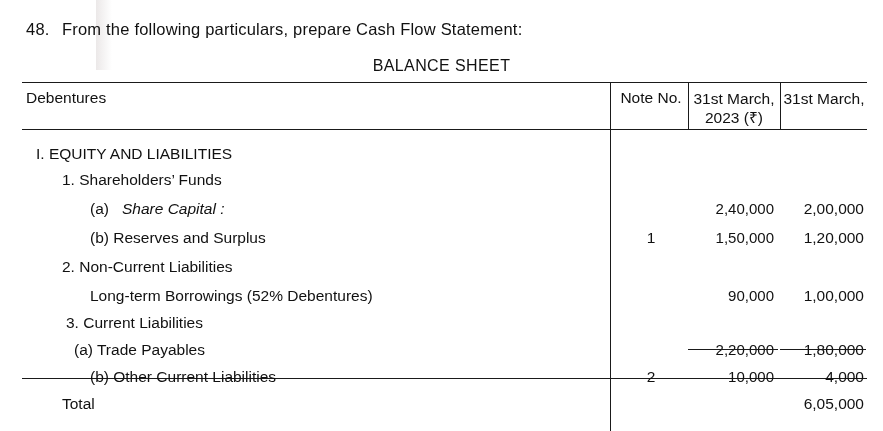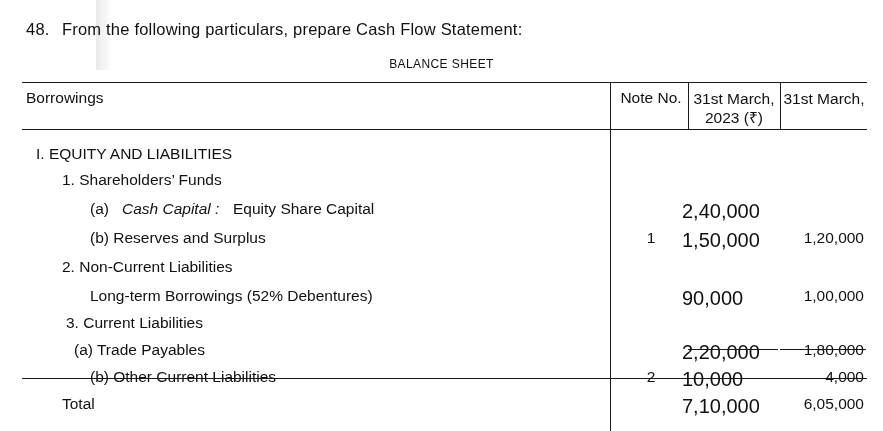--- a/index.html
+++ b/index.html
@@ -36,21 +36,21 @@
     width: 36px;
   }
 
   
   .bs-title {
     position: absolute;
     top: 57px;
     left: 0;
     width: 883px;
     text-align: center;
-    font-size: 12px;
+    font-size: 16px;
     letter-spacing: 0.4px;
   }
 
   
   .tbl {
     position: absolute;
     top: 82px;
     left: 22px;
     width: 845px;
     font-size: 15.5px;
@@ -131,21 +131,22 @@
     left: 596px;
     width: 66px;
     text-align: center;
     font-size: 15.5px;
   }
   .amt1 {
     position: absolute;
     top: 0;
     left: 660px;
     width: 92px;
-    font-size: 20px;
+    text-align: right;
+    font-size: 15px;
   }
   .amt2 {
     position: absolute;
     top: 0;
     left: 756px;
     width: 86px;
     text-align: right;
     font-size: 15.5px;
   }
 
@@ -197,21 +198,21 @@
   <div class="tbl">
 
     <div class="rule top"></div>
     <div class="rule head"></div>
     <div class="rule bottom"></div>
 
     <div class="vrule v1"></div>
     <div class="vrule v2"></div>
     <div class="vrule v3"></div>
 
-    <div class="hdr-particulars">Borrowings</div>
+    <div class="hdr-particulars">Debentures</div>
     <div class="hdr-note">Note No.</div>
     <div class="hdr-y1">
       <div>31st March,</div>
       <div>2023 (₹)</div>
     </div>
     <div class="hdr-y2">
       <div>31st March,</div>
     </div>
 
     <div class="row" style="top:63px">
@@ -223,24 +224,24 @@
 
     <div class="row" style="top:89px">
       <div class="lbl bold" style="left:40px">1.  Shareholders’ Funds</div>
       <div class="note"></div>
       <div class="amt1"></div>
       <div class="amt2"></div>
     </div>
 
     <div class="row" style="top:118px">
       <div class="lbl" style="left:68px">(a)</div>
-      <div class="lbl ital" style="left:100px">Cash Capital :</div>
-      <div class="lbl" style="left:211px">Equity Share Capital</div>
+      <div class="lbl ital" style="left:100px">Share Capital :</div>
       <div class="note"></div>
       <div class="amt1">2,40,000</div>
+      <div class="amt2">2,00,000</div>
     </div>
 
     <div class="row" style="top:147px">
       <div class="lbl" style="left:68px">(b)   Reserves and Surplus</div>
       <div class="note">1</div>
       <div class="amt1">1,50,000</div>
       <div class="amt2">1,20,000</div>
     </div>
 
     <div class="row" style="top:176px">
@@ -276,18 +277,17 @@
       <div class="note">2</div>
       <div class="amt1">10,000</div>
       <div class="amt2">4,000</div>
     </div>
 
     <div class="total-line1"></div>
     <div class="total-line2"></div>
     <div class="row" style="top:313px">
       <div class="lbl bold" style="left:40px">Total</div>
       <div class="note"></div>
-      <div class="amt1">7,10,000</div>
       <div class="amt2">6,05,000</div>
     </div>
 
   </div>
 </div>
 
 </body></html>

